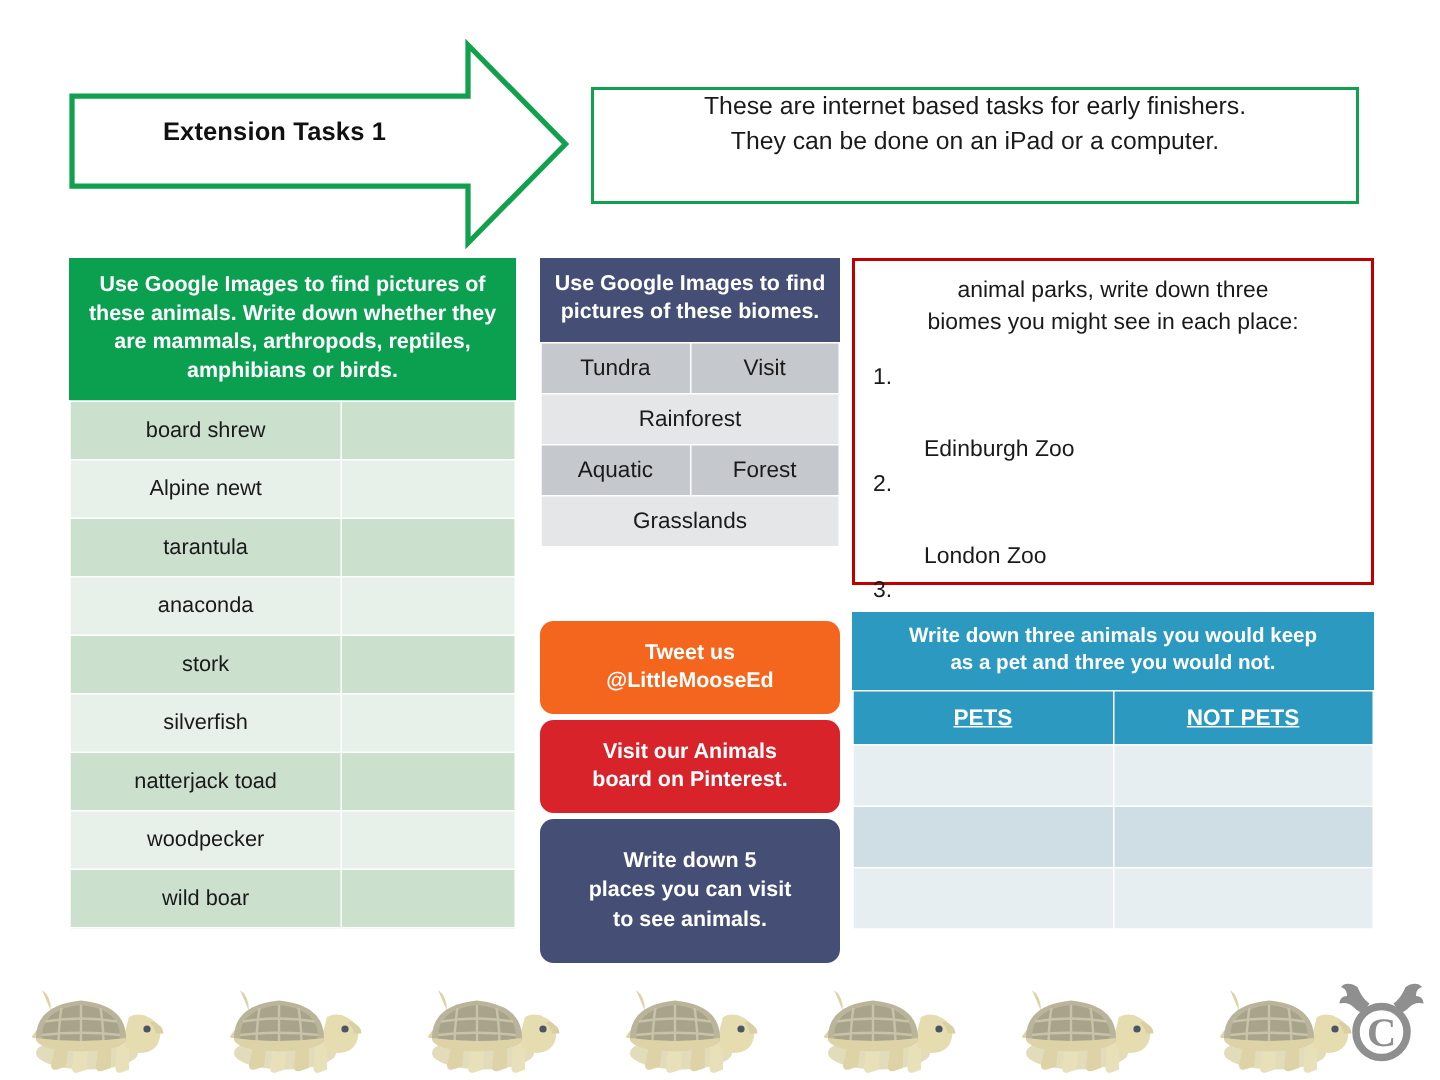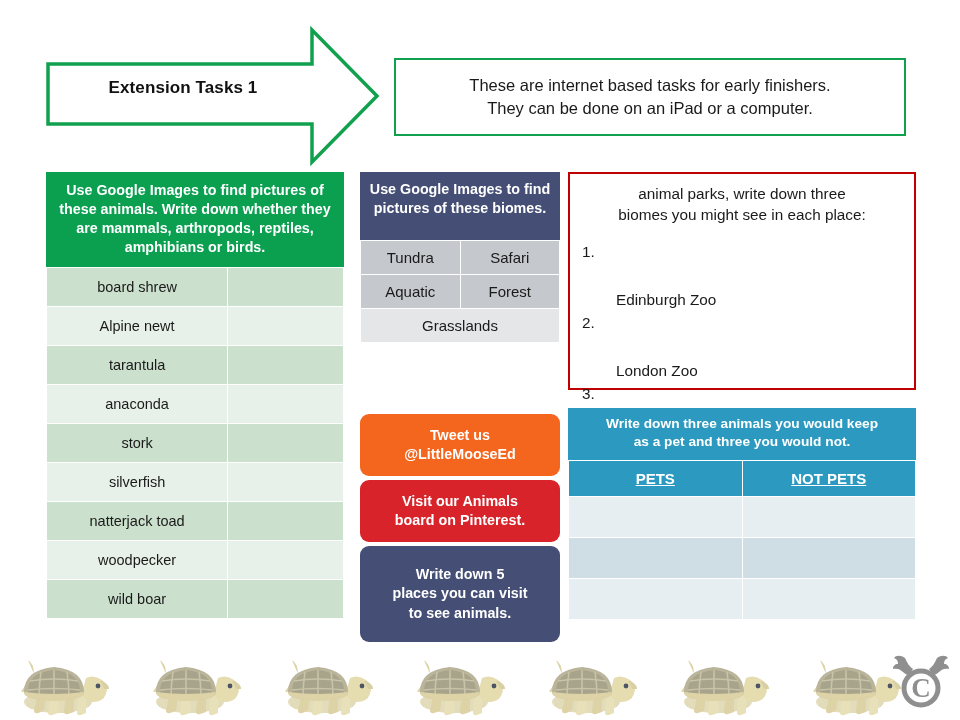--- a/index.html
+++ b/index.html
@@ -19,21 +19,21 @@
   .arrow-label{
     position:absolute;left:58px;top:78px;width:250px;
     text-align:center;font-size:17px;font-weight:bold;color:#111;
     letter-spacing:.1px;
   }
 
   
   .intro-box{
     position:absolute;left:394px;top:58px;width:512px;height:78px;
     border:2px solid #10a04e;background:#fff;
-    display:flex;align-items:center;justify-content:center;
+    display:flex;align-items:flex-start;justify-content:center;
     box-sizing:border-box;
   }
   .intro-text{
     text-align:center;font-size:16.5px;line-height:1.38;color:#1a1a1a;padding:0 6px;
   }
 
   
   .col-animals{position:absolute;left:46px;top:172px;width:298px;}
   .green-head{
     background:#0aa050;color:#fff;font-weight:bold;font-size:14.3px;
@@ -45,21 +45,21 @@
     border:1px solid #ffffff;
   }
   .animal-table td.name{width:60%;}
   .animal-table tr.odd td{background:#cbe0cd;}
   .animal-table tr.even td{background:#e8f1e9;}
 
   
   .col-biomes{position:absolute;left:360px;top:172px;width:200px;}
   .navy-head{
     background:#454e75;color:#fff;font-weight:bold;font-size:14.3px;
-    line-height:1.35;text-align:center;padding:8px 8px 21px;box-sizing:border-box;
+    line-height:1.35;text-align:center;padding:8px 8px 9px;box-sizing:border-box;
   }
   .biome-table{width:100%;border-collapse:collapse;table-layout:fixed;}
   .biome-table td{
     height:31px;font-size:15px;text-align:center;vertical-align:middle;
     border:1px solid #ffffff;
     margin-top:32px;
   }
   .biome-table tr.dark td{background:#c5c8cd;}
   .biome-table tr.light td{background:#e4e6e8;}
 
@@ -170,21 +170,24 @@
       </tbody>
     </table>
   </div>
 
   <div class="col-biomes">
     <div class="navy-head">Use Google Images to find pictures of these biomes.</div>
     <table class="biome-table">
       <tbody>
         <tr class="dark">
           <td>Tundra</td>
-          <td>Safari</td>
+          <td>Visit</td>
+        </tr>
+        <tr class="light">
+          <td colspan="2">Rainforest</td>
         </tr>
         <tr class="dark">
           <td>Aquatic</td>
           <td>Forest</td>
         </tr>
         <tr class="light">
           <td colspan="2">Grasslands</td>
         </tr>
       </tbody>
     </table>

